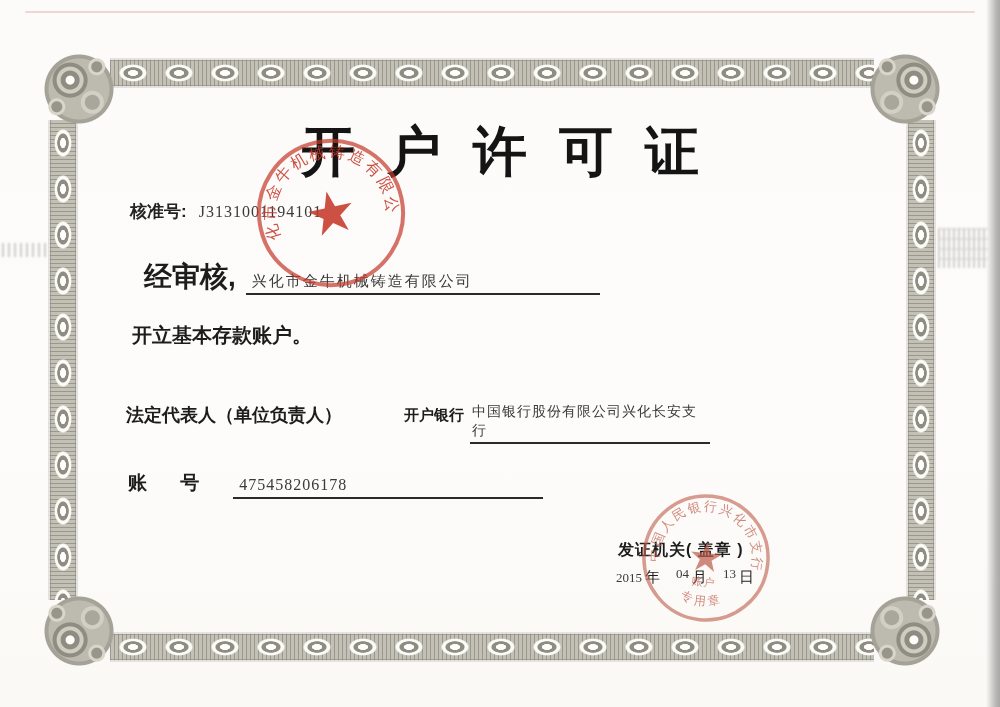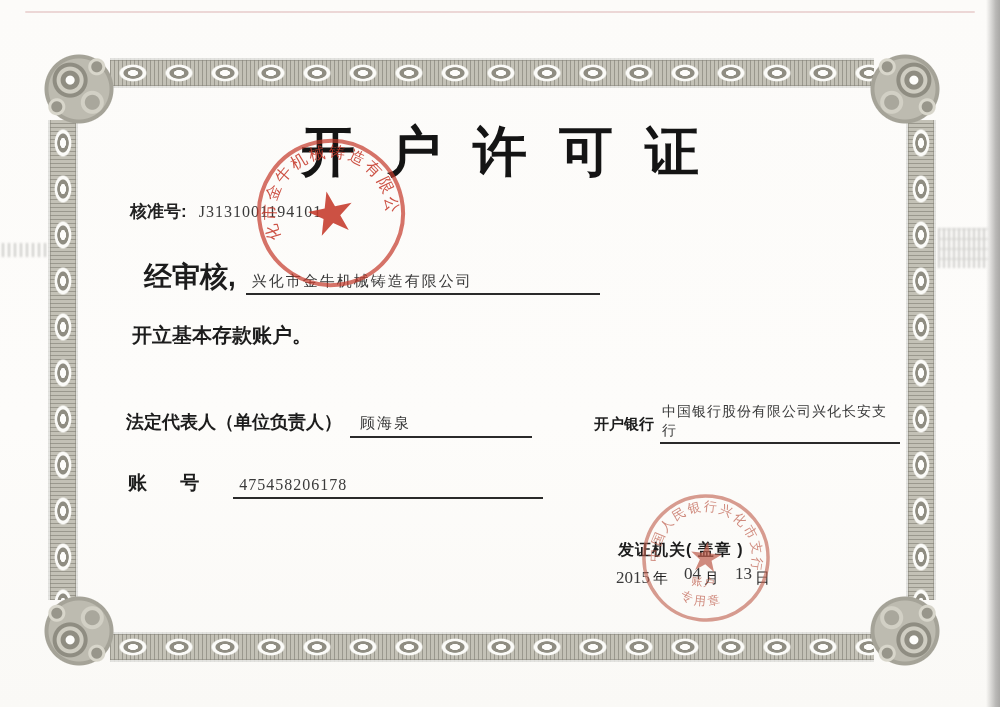--- a/index.html
+++ b/index.html
@@ -75,34 +75,34 @@
   .row-serial{position:absolute;left:672px;top:205px;font-size:17px;display:flex;gap:8px;align-items:baseline;}
   .row-serial .typed{font-size:16px;letter-spacing:2px;}
   .line1{position:absolute;left:144px;top:258px;display:flex;align-items:baseline;font-size:28px;font-weight:bold;white-space:nowrap;}
   .fill-company{
     display:inline-block;width:348px;margin:0 10px;
     border-bottom:2px solid #2a2a2a;
     font-size:15px;font-weight:normal;letter-spacing:2px;
     padding:0 0 2px 6px;vertical-align:baseline;
   }
   .line2{position:absolute;left:132px;top:322px;font-size:20px;font-weight:bold;}
-  .row-rep{position:absolute;left:126px;top:396px;display:flex;align-items:flex-end;}
+  .row-rep{position:absolute;left:126px;top:396px;display:flex;align-items:center;}
   .rep-label{font-size:18px;font-weight:bold;white-space:nowrap;padding-bottom:4px;}
   .fill-rep{display:inline-block;width:172px;margin-left:8px;border-bottom:2px solid #2a2a2a;
     font-size:15px;letter-spacing:2px;padding:0 0 3px 10px;}
   .bank-label{font-size:15px;font-weight:bold;white-space:nowrap;margin-left:62px;padding-bottom:4px;}
   .fill-bank{display:inline-block;width:238px;margin-left:6px;border-bottom:2px solid #2a2a2a;
     font-size:14px;line-height:19px;letter-spacing:1px;padding:0 0 2px 2px;position:relative;top:6px;}
   .row-acct{position:absolute;left:128px;top:470px;display:flex;align-items:flex-end;}
   .acct-label{font-size:19px;font-weight:bold;letter-spacing:14px;padding-bottom:3px;}
   .fill-acct{display:inline-block;width:304px;margin-left:20px;border-bottom:2px solid #2a2a2a;
     font-size:16px;letter-spacing:1px;padding:0 0 3px 6px;}
   .issuer{position:absolute;left:618px;top:540px;font-size:16px;font-weight:bold;letter-spacing:1px;}
   .dateline{position:absolute;left:616px;top:568px;font-size:15px;display:flex;align-items:baseline;gap:3px;}
-  .dateline .typed{font-size:17px;}
+  .dateline .typed{font-size:13px;}
   .dateline .raised{position:relative;top:-4px;}
   .dateline .gap{width:10px;}
   
   .seal{position:absolute;pointer-events:none;}
   .seal-company{left:248px;top:130px;transform:rotate(-12deg);opacity:.88;}
   .seal-bank{left:631px;top:483px;transform:rotate(6deg);opacity:.72;}
 </style>
 </head>
 <body>
 
@@ -132,21 +132,20 @@
   </div>
 
   <div class="line1">
     <span>经审核,</span>
     <span class="fill-company typed">兴化市金牛机械铸造有限公司</span>
   </div>
   <div class="line2">开立基本存款账户。</div>
 
   <div class="row-rep">
     <span class="rep-label">法定代表人（单位负责人）</span>
-    <span class="fill-rep typed">顾海泉</span>
     <span class="bank-label">开户银行</span>
     <span class="fill-bank typed">中国银行股份有限公司兴化长安支行</span>
   </div>
 
   <div class="row-acct">
     <span class="acct-label">账 号</span>
     <span class="fill-acct typed">475458206178</span>
   </div>
 
   <div class="issuer">发证机关( 盖章 )</div>

